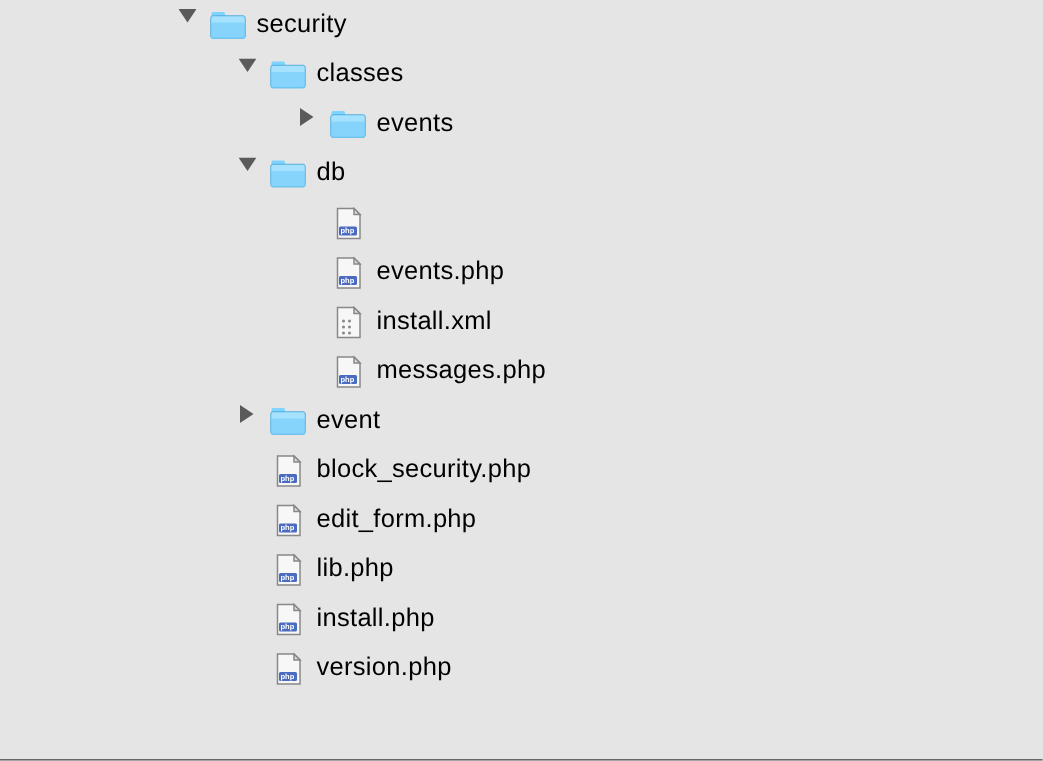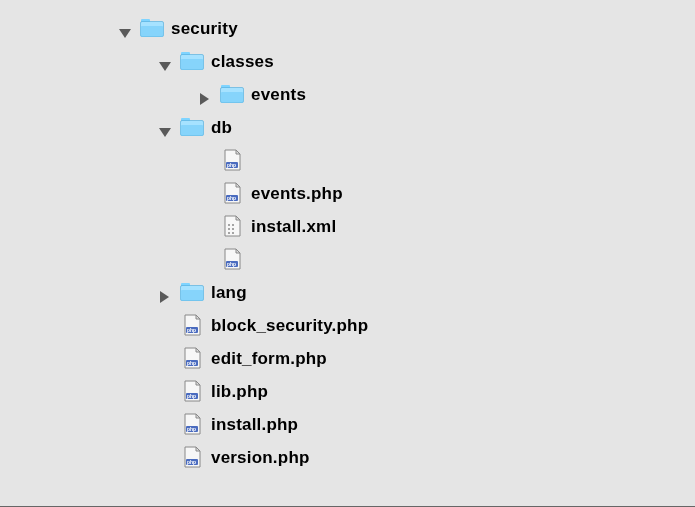--- a/index.html
+++ b/index.html
@@ -8,24 +8,23 @@
       font-family: "Lucida Grande", "Helvetica Neue", Arial, sans-serif;
       font-size: 17px;
       color: #000;
       width: 695px;
       height: 507px;
       padding: 6px 0;
       border-bottom: 1px solid #666;
     }
     .row {
       display: flex;
-      align-items: flex-end;
+      align-items: flex-start;
       height: 33px;
       padding-left: 0;
-      font-weight: bold;
     }
     .indent {
       display: inline-block;
       flex-shrink: 0;
     }
     .toggle {
       width: 20px;
       display: flex;
       justify-content: center;
       align-items: center;
@@ -189,35 +188,36 @@
   <span class="label">install.xml</span>
 </div>
 <div class="row">
   <span class="indent" style="width:195px"></span>
   <span class="toggle-spacer"></span>
   <span class="icon">
       <svg width="19" height="22">
         <use href="#php-icon"></use>
       </svg>
     </span>
+  <span class="label">messages.php</span>
 </div>
 
 <div class="row">
   <span class="indent" style="width:155px"></span>
   <span class="toggle">
       <svg width="10" height="12">
         <use href="#tri-right"></use>
       </svg>
     </span>
   <span class="icon">
       <svg width="24" height="20">
         <use href="#folder-icon"></use>
       </svg>
     </span>
-  <span class="label">lang</span>
+  <span class="label">event</span>
 </div>
 
 <div class="row">
   <span class="indent" style="width:155px"></span>
   <span class="toggle-spacer"></span>
   <span class="icon">
       <svg width="19" height="22">
         <use href="#php-icon"></use>
       </svg>
     </span>

